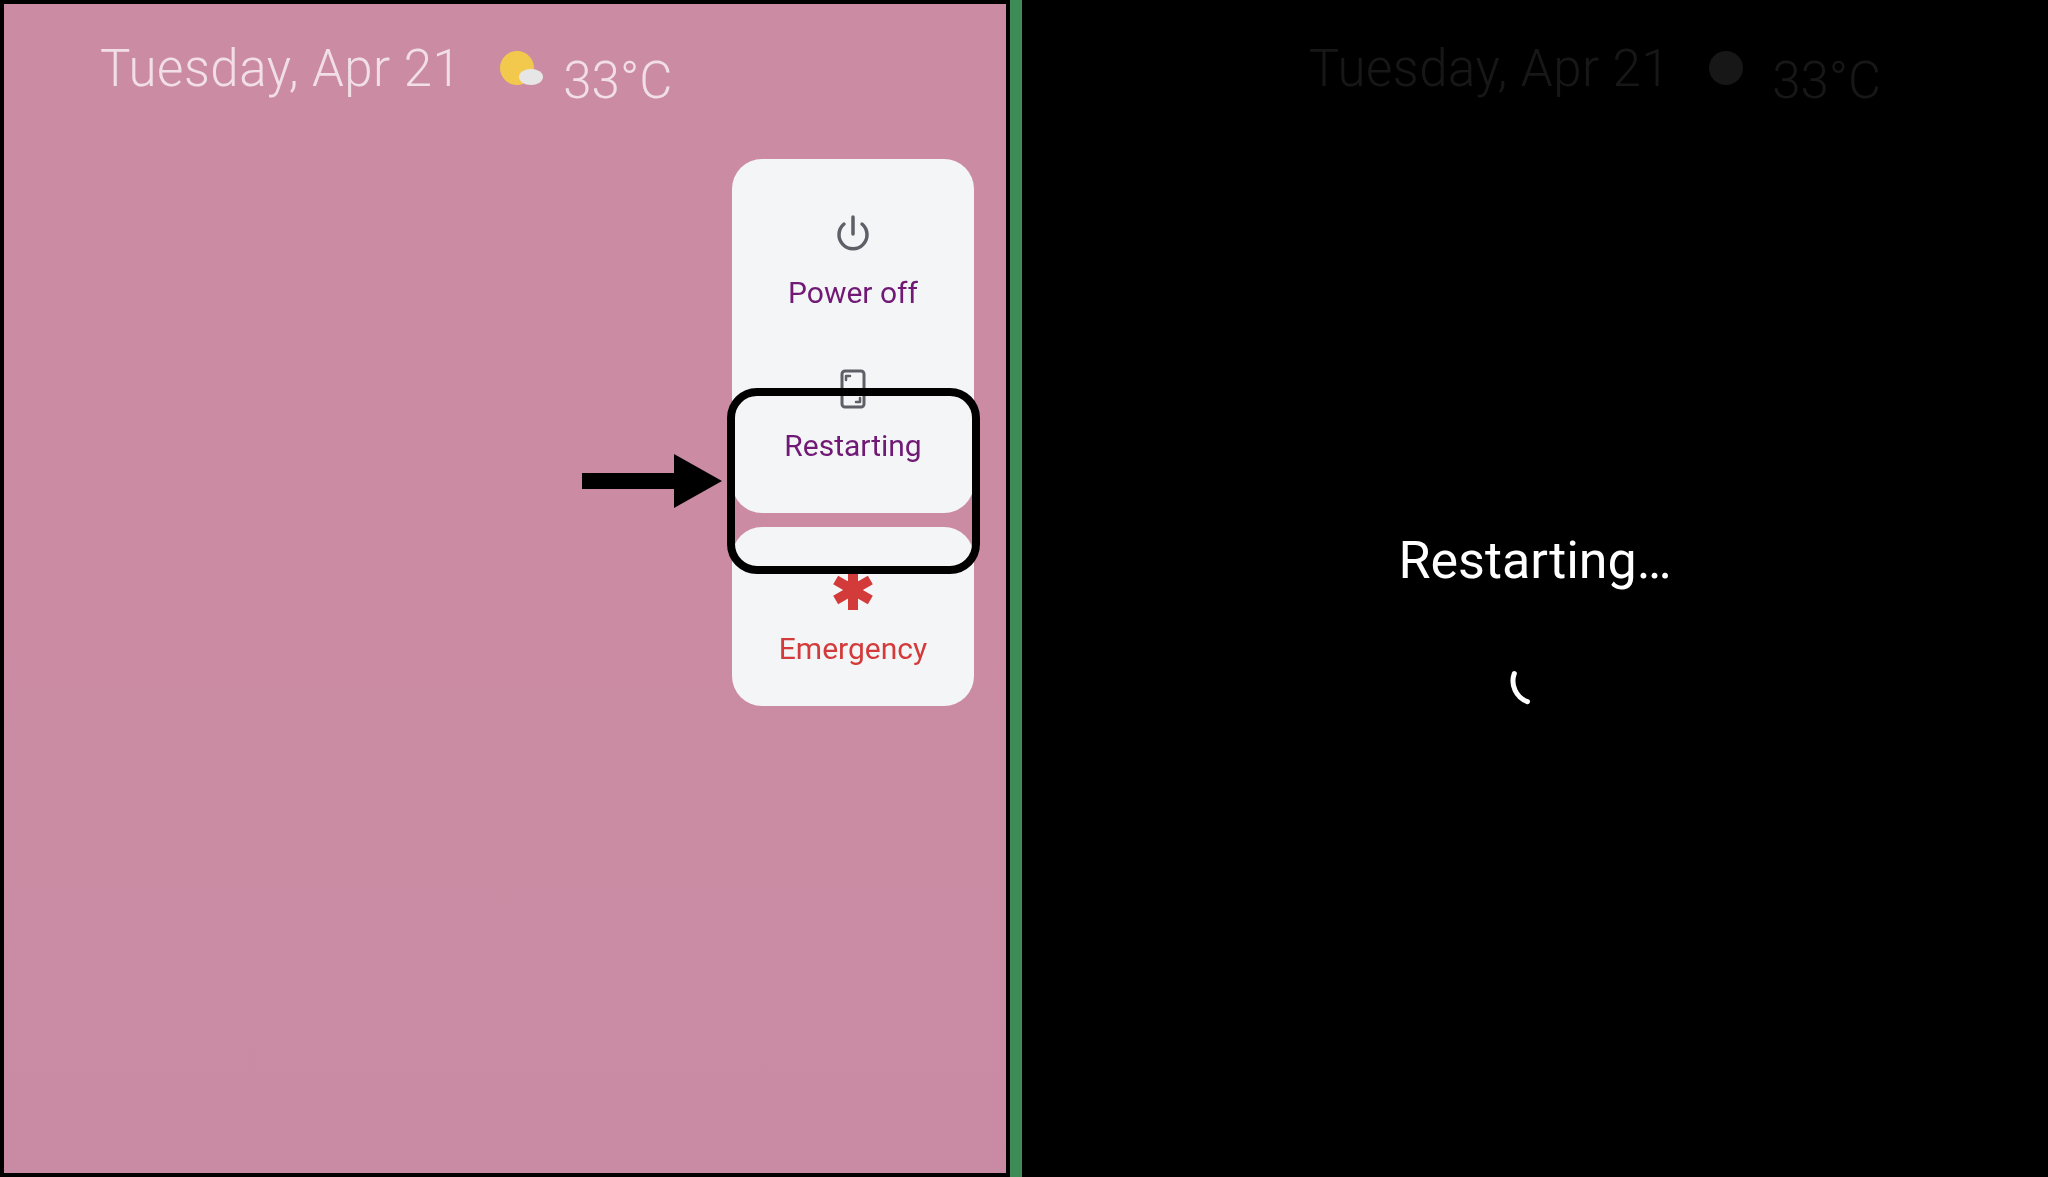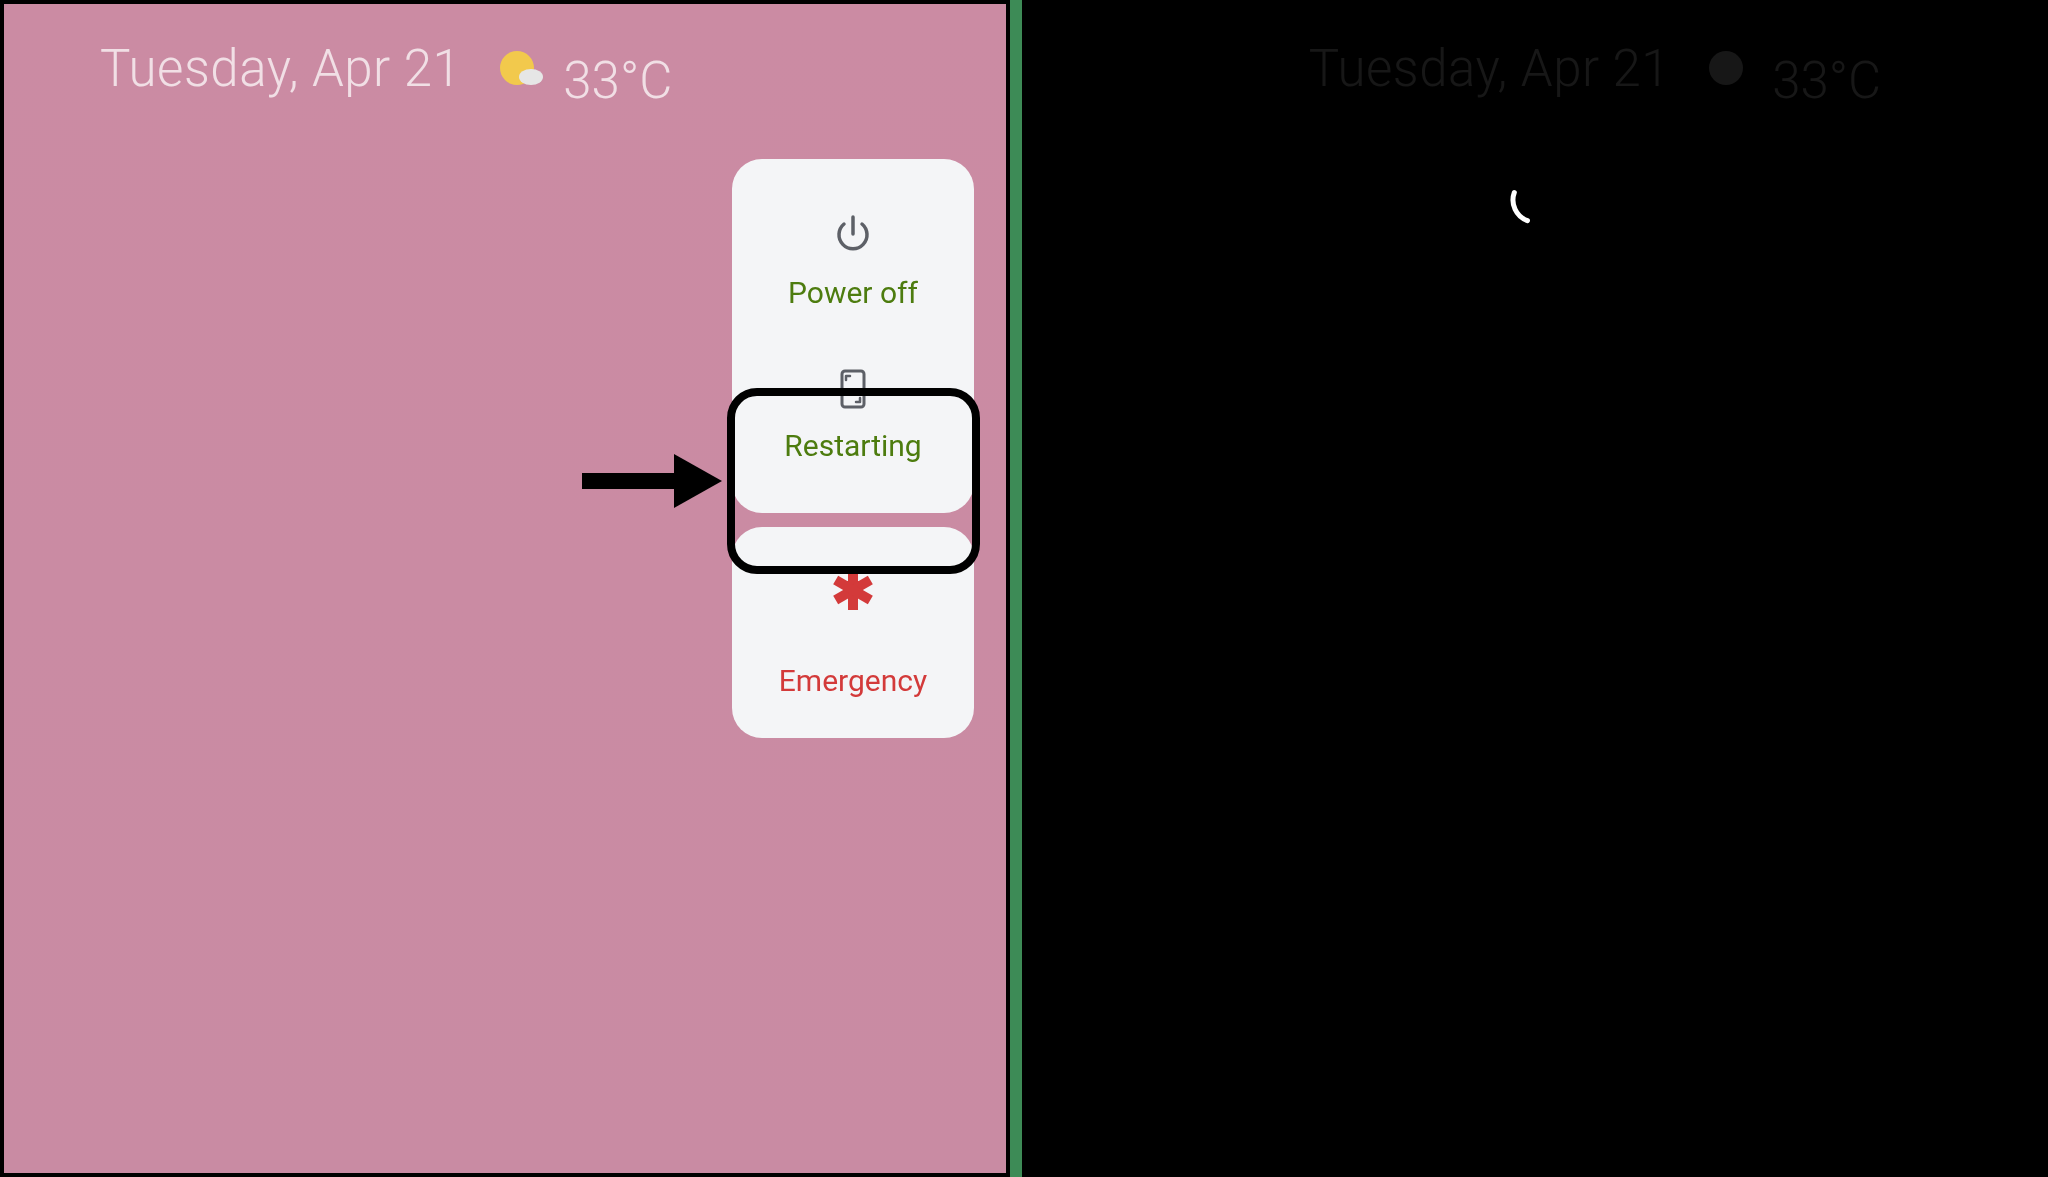--- a/index.html
+++ b/index.html
@@ -12,24 +12,24 @@
     .date-text { font-size: 51px; font-weight: 300; letter-spacing: 0.5px; }
     .left-shadow .date-text, .left-shadow .temp-text { color: rgba(255,255,255,0.72); }
     .right-dark .date-text, .right-dark .temp-text { color: rgba(90,90,90,0.25); }
     .weather-group { display: flex; align-items: center; gap: 18px; }
     .weather-icon { width: 50px; height: 50px; display: flex; align-items: center; justify-content: center; }
     .temp-text { font-size: 51px; font-weight: 300; margin-top: 25px; }
     
     .power-menu-wrapper { position: absolute; top: 155px; right: 32px; width: 242px; display: flex; flex-direction: column; gap: 14px; }
     .power-card { background: #f4f5f7; border-radius: 30px; padding: 24px 0; display: flex; flex-direction: column; }
     .power-item { display: flex; flex-direction: column; align-items: center; justify-content: center; padding: 26px 0; cursor: pointer; }
-    .power-item-label { font-size: 30px; font-weight: 400; color: #4d7c0f; margin-top: 12px; }
+    .power-item-label { font-size: 30px; font-weight: 400; color: #701a75; margin-top: 12px; }
     .power-item svg { width: 46px; height: 46px; }
     .power-item .icon-wrap { height: 54px; display: flex; align-items: center; justify-content: center; }
-    .emergency-card { background: #f4f5f7; border-radius: 30px; padding: 40px 0; display: flex; flex-direction: column; align-items: center; cursor: pointer; gap: 32px; }
+    .emergency-card { background: #f4f5f7; border-radius: 30px; padding: 40px 0; display: flex; flex-direction: column; align-items: center; cursor: pointer; }
     .emergency-label { font-size: 30px; font-weight: 400; color: #d33a3a; margin-top: 14px; }
     
     .highlight-box { position: absolute; top: 384px; right: 26px; width: 253px; height: 186px; border: 8px solid #000; border-radius: 30px; pointer-events: none; }
     .arrow { position: absolute; top: 442px; right: 284px; width: 140px; height: 70px; }
     
     .restart-screen { position: absolute; top: 0; left: 0; right: 0; bottom: 0; display: flex; flex-direction: column; align-items: center; }
     .restart-screen .topbar { padding-left: 120px; }
     .restart-text { color: #fff; font-size: 52px; font-weight: 400; margin-top: 420px; }
     .spinner { margin-top: 62px; width: 56px; height: 56px; }
   </style>
@@ -102,19 +102,20 @@
       <span class="date-text">Tuesday, Apr 21</span>
       <div class="weather-group">
         <span class="weather-icon">
           <svg viewBox="0 0 50 50">
             <circle cx="22" cy="25" r="17" fill="rgba(90,90,90,0.25)"></circle>
           </svg>
         </span>
         <span class="temp-text">33°C</span>
       </div>
     </div>
+    <div class="restart-text">Restarting…</div>
     <div class="spinner">
       <svg viewBox="0 0 56 56">
         <path d="M28 6 A22 22 0 0 1 50 28" stroke="#fff" stroke-width="5" stroke-linecap="round" fill="none" transform="rotate(200 28 28)"></path>
       </svg>
     </div>
   </div>
 </div>
 
 </body></html>

